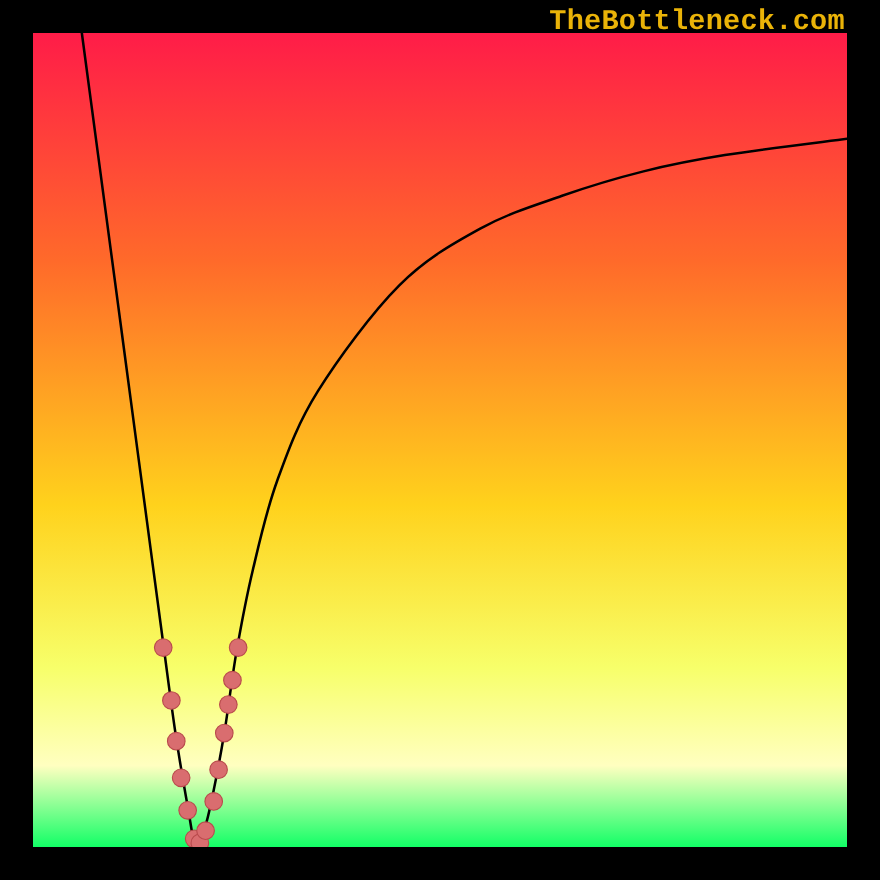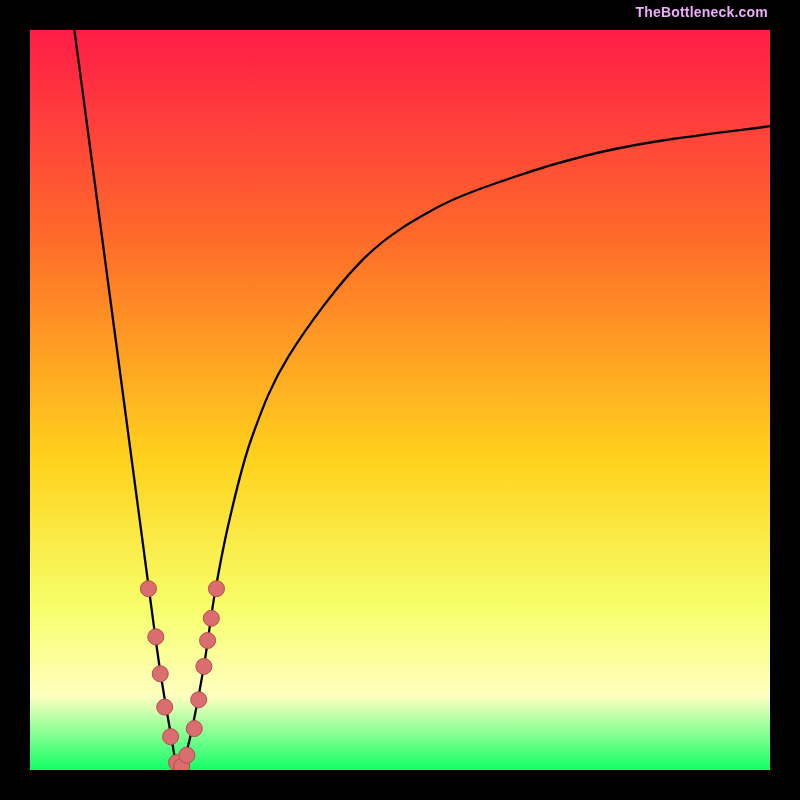--- a/index.html
+++ b/index.html
@@ -22,24 +22,24 @@
     width: 740px;
     height: 740px;
   }
   .plot-area svg {
     display: block;
   }
   .watermark {
     position: absolute;
     top: 4px;
     right: 32px;
-    font-family: Liberation Sans, sans-serif;
-    font-size: 14px;
+    font-family: Liberation Mono, monospace;
+    font-size: 26px;
     font-weight: 600;
-    color: #f0abfc;
+    color: #eab308;
     letter-spacing: 0.2px;
   }
 </style>
 </head>
 <body>
 
 <div class="root">
   <div class="plot-area">
     <svg width="740" height="740" viewBox="0 0 740 740">
       <defs>

